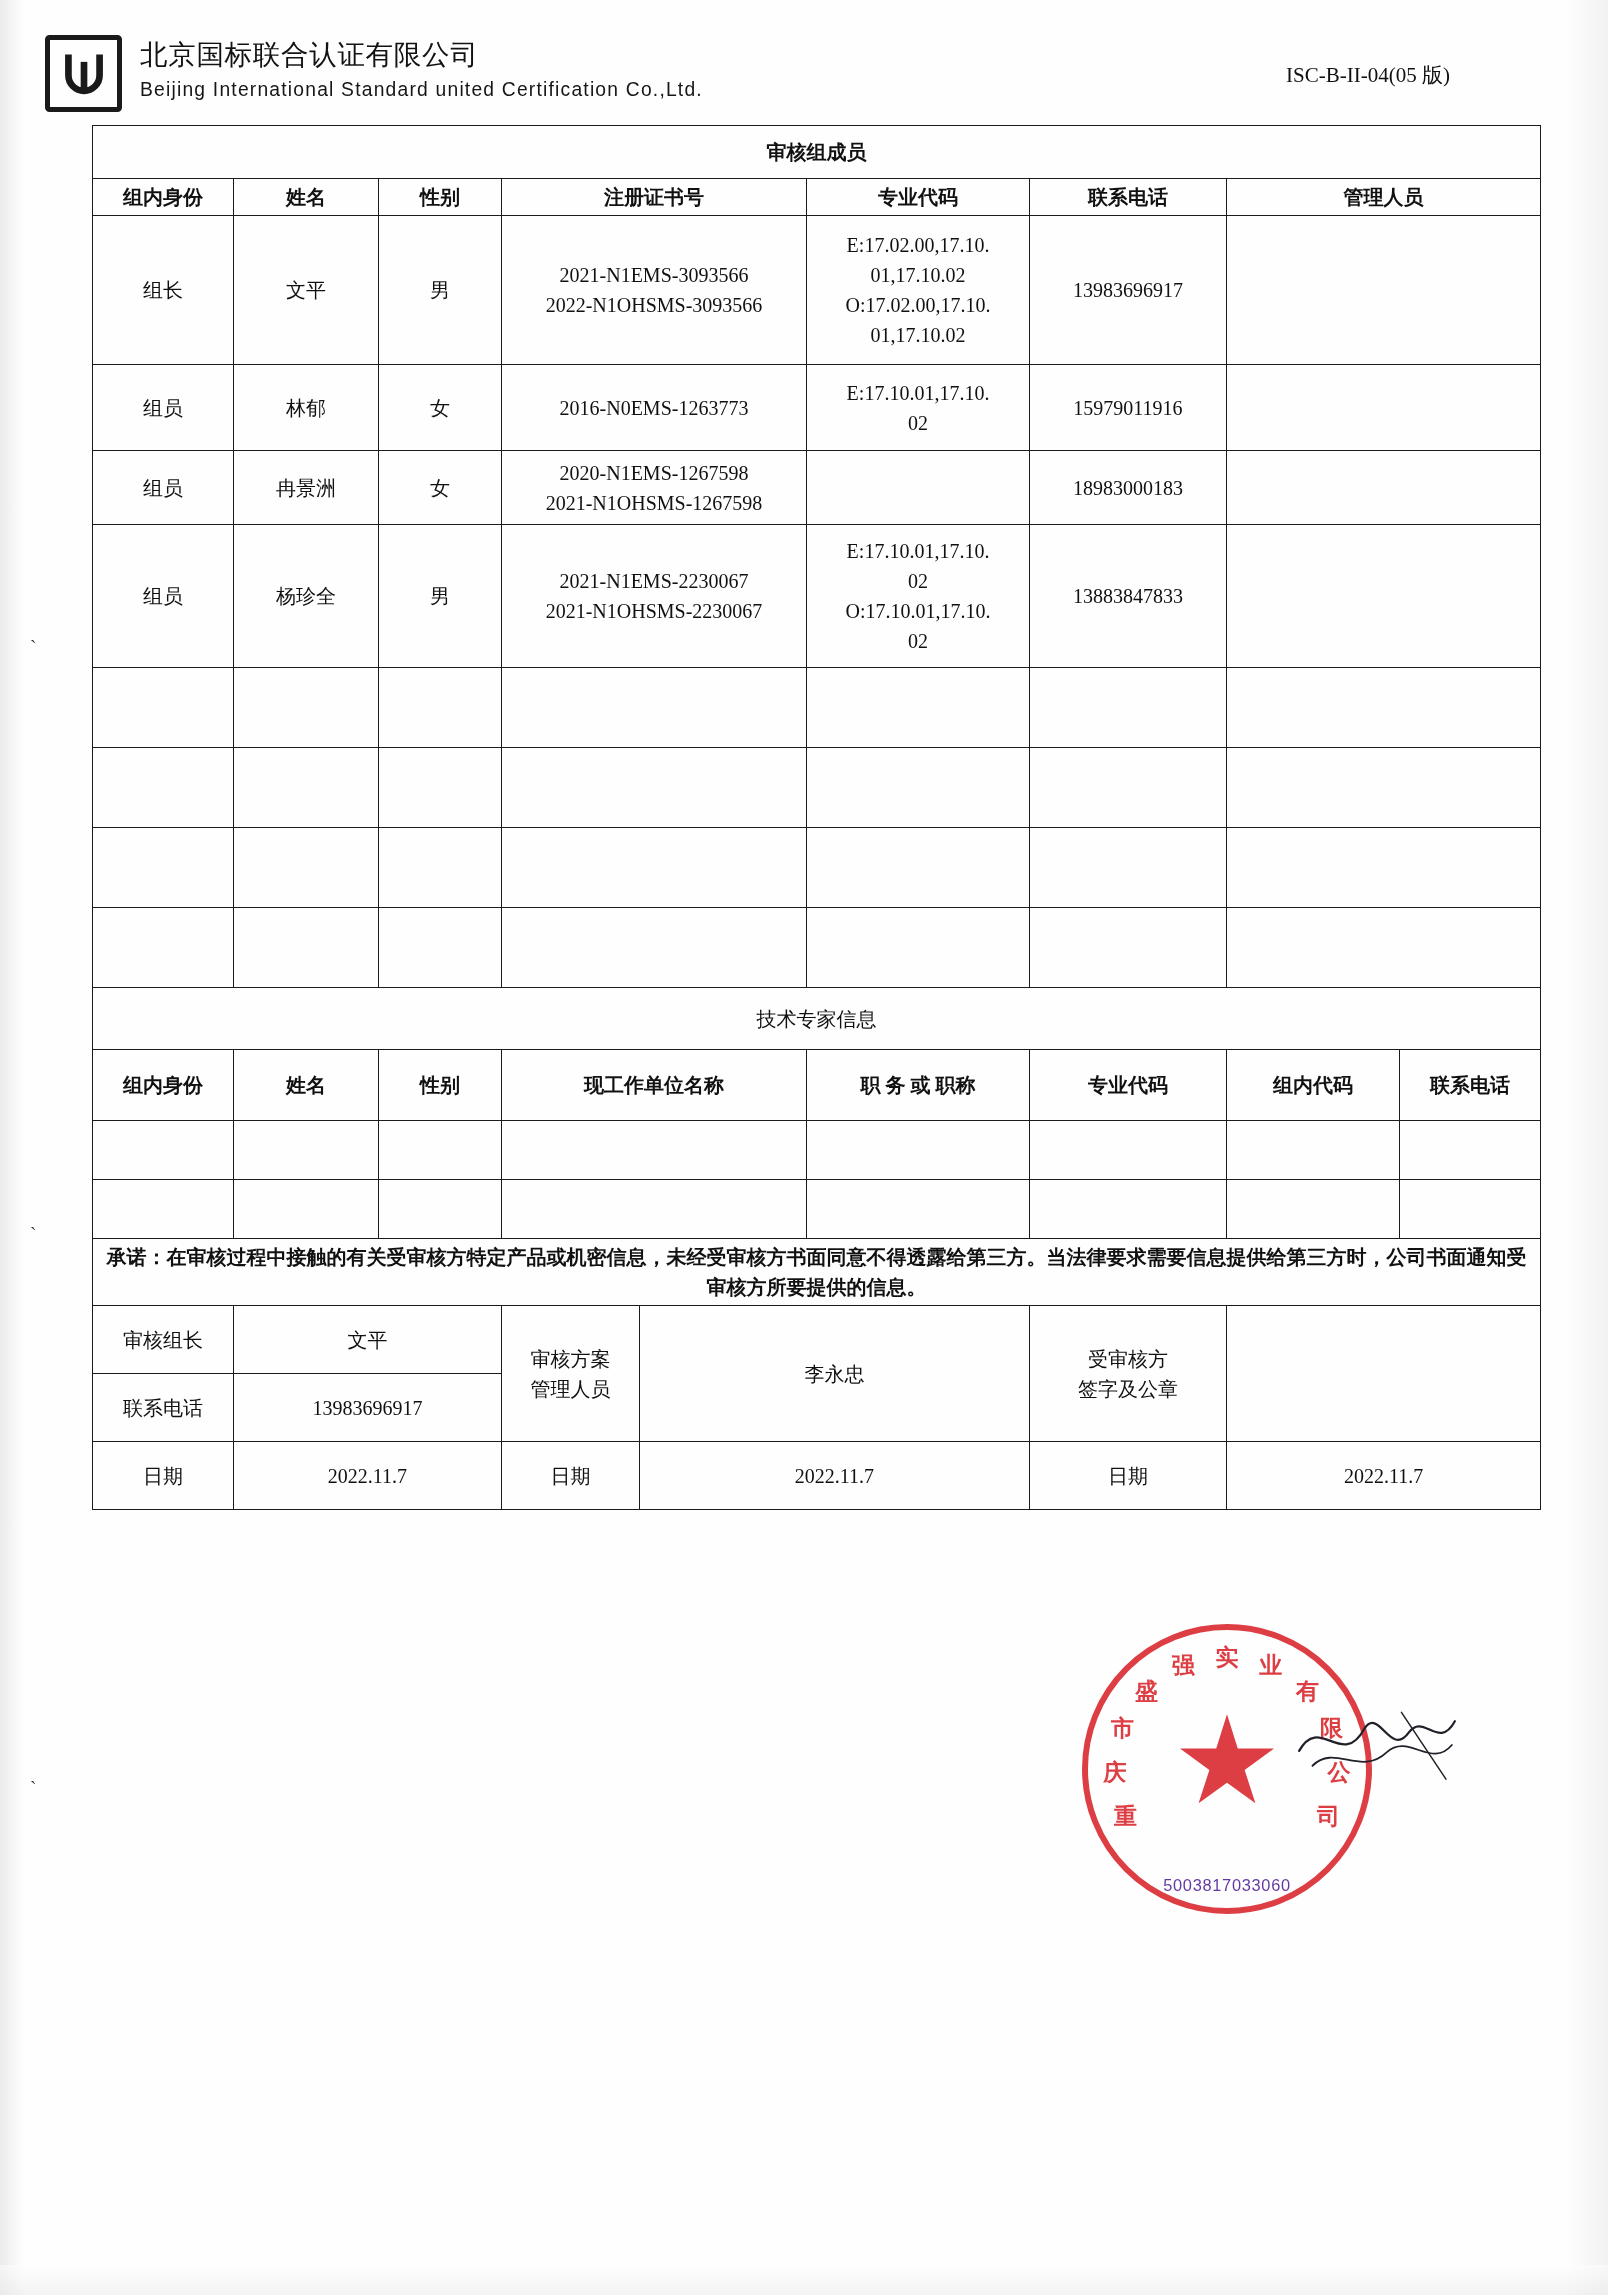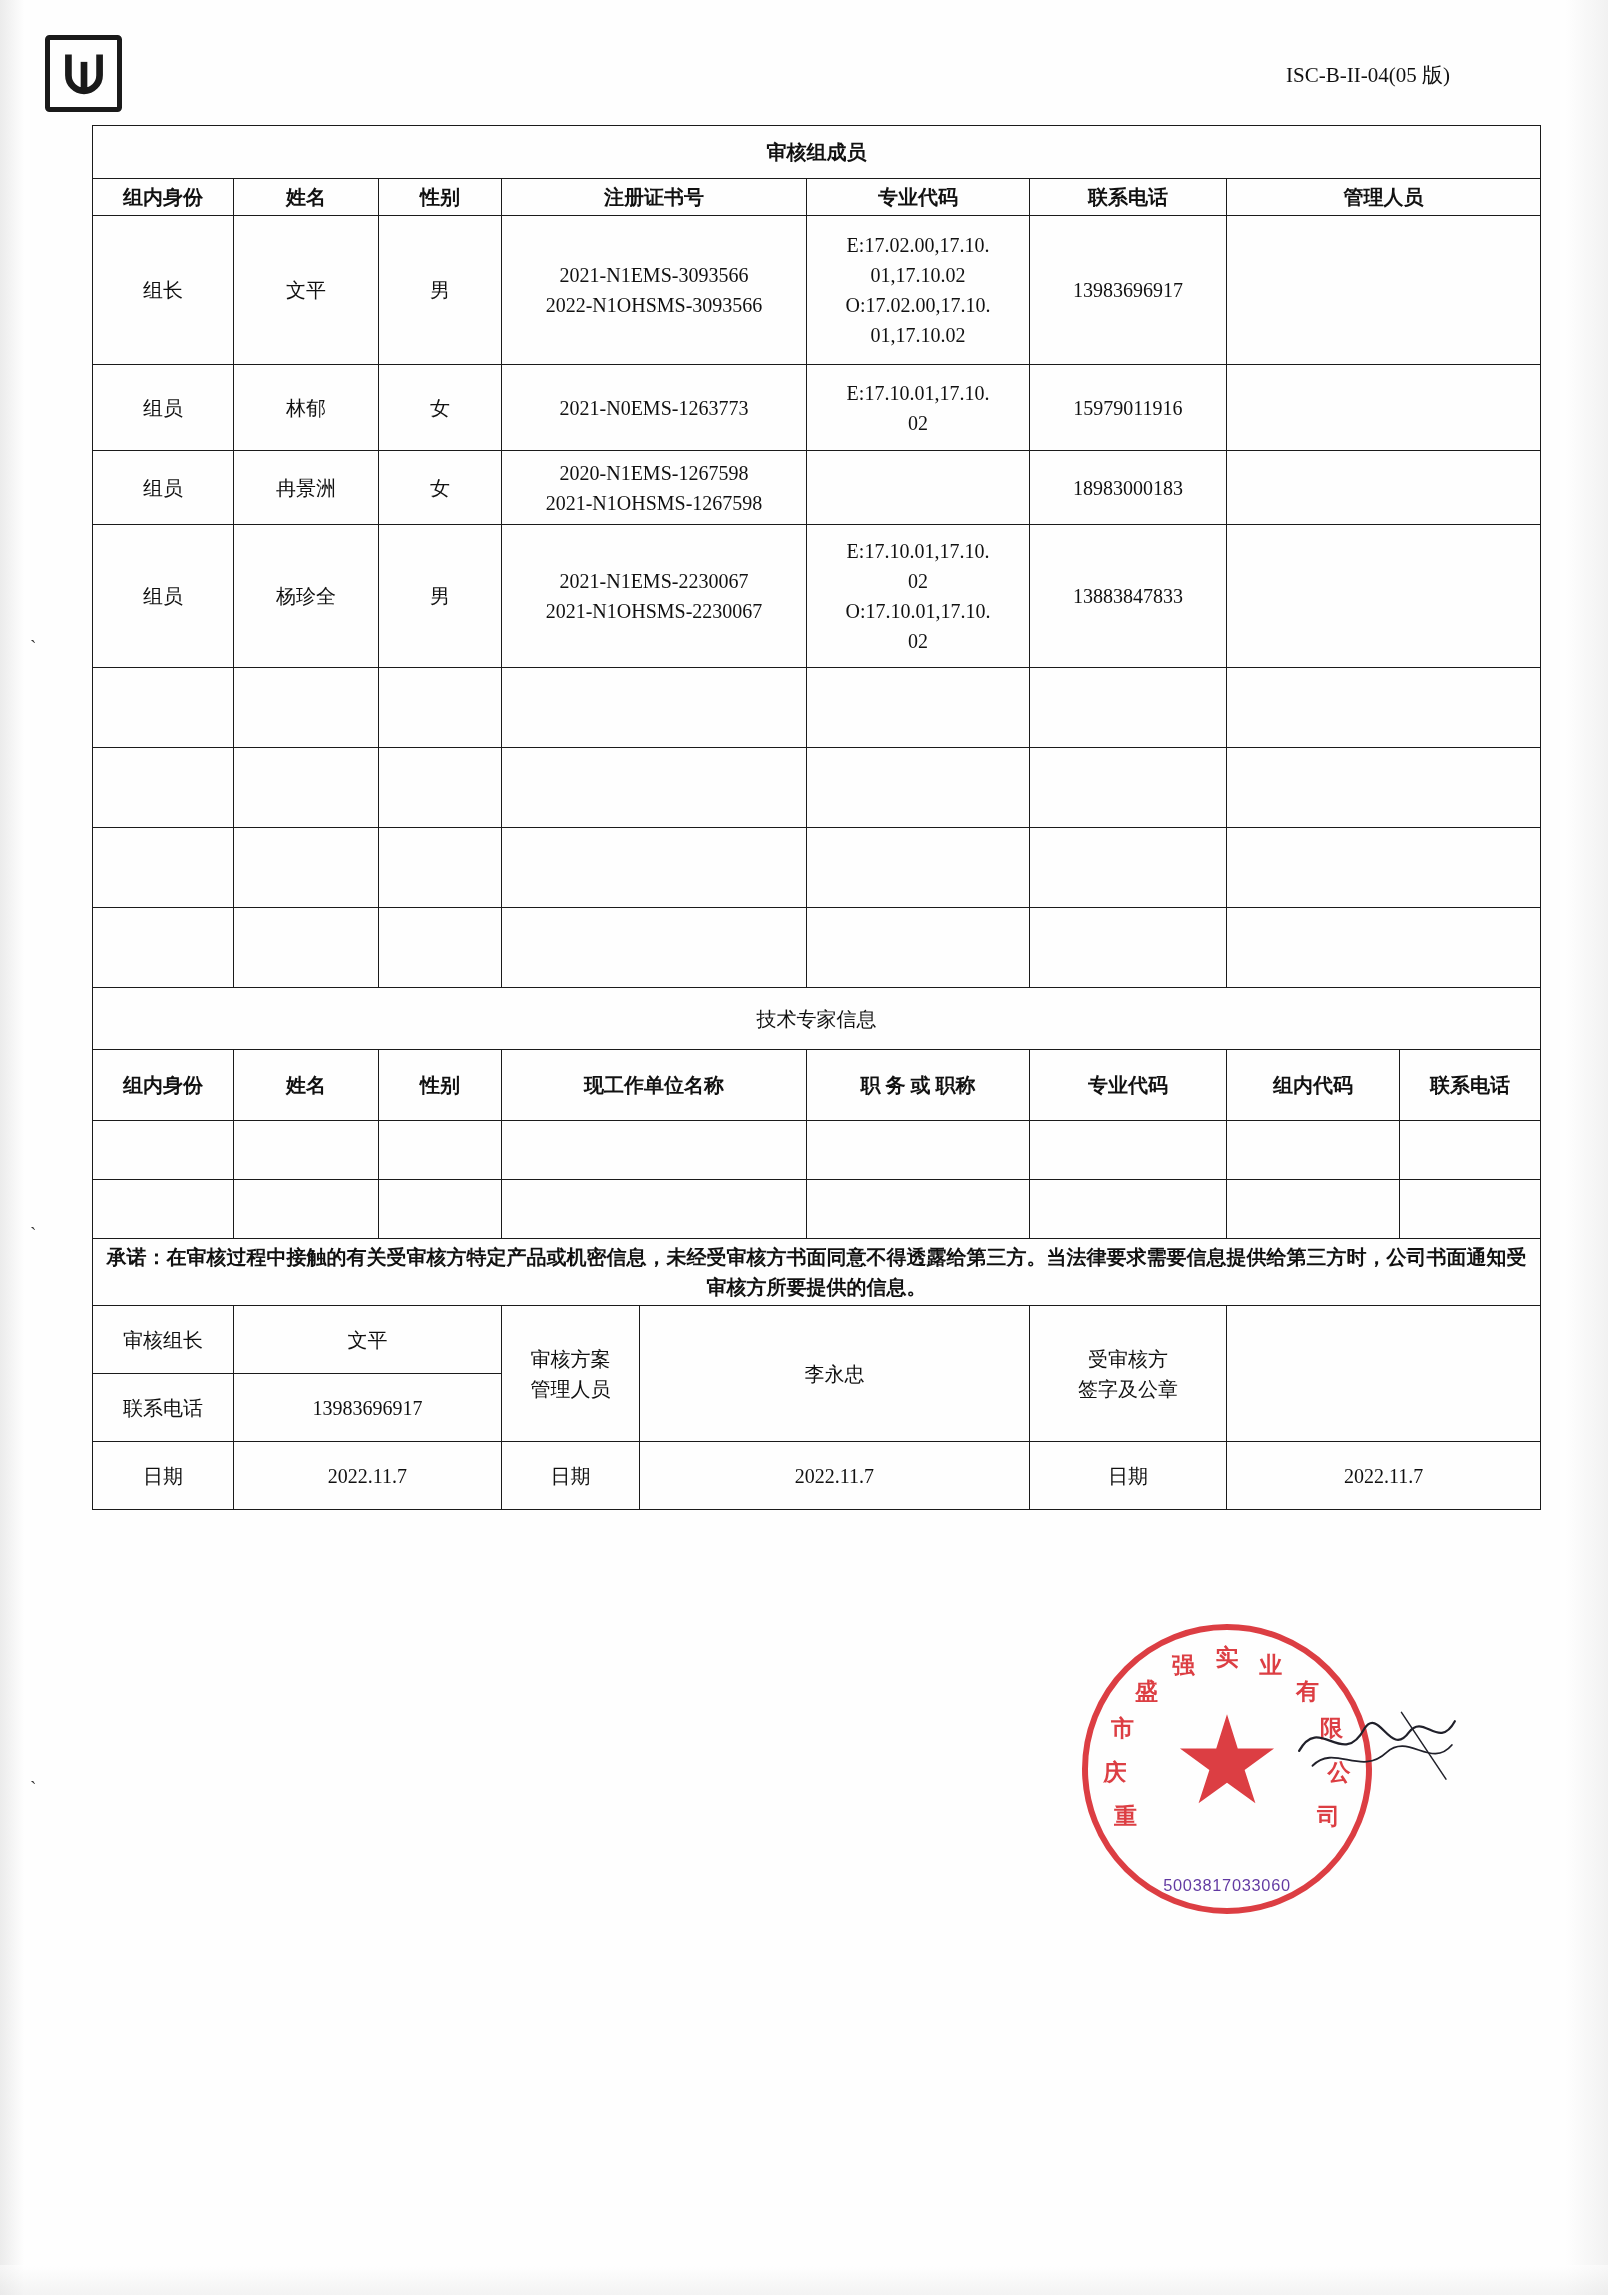--- a/index.html
+++ b/index.html
@@ -224,20 +224,24 @@
   <div class="scan-edge-left"></div>
   <div class="scan-edge-right"></div>
   <div class="scan-edge-bottom"></div>
 
   <div class="header">
     <div class="logo">
       <svg class="logo-inner" viewBox="0 0 62 62" xmlns="http://www.w3.org/2000/svg">
         <path d="M10 6 L10 34 A21 21 0 0 0 52 34 L52 6" fill="none" stroke="#1a1a1a" stroke-width="9"></path>
         <path d="M31 16 L31 52" stroke="#1a1a1a" stroke-width="9" fill="none"></path>
       </svg>
+    </div>
+    <div class="org-names">
+      <div class="org-cn">北京国标联合认证有限公司</div>
+      <div class="org-en">Beijing International Standard united Certification Co.,Ltd.</div>
     </div>
     <div class="doc-code">ISC-B-II-04(05 版)</div>
   </div>
 
   <div class="tick-mark" style="left:30px; top:636px;">ˋ</div>
   <div class="tick-mark" style="left:30px; top:1223px;">ˋ</div>
   <div class="tick-mark" style="left:30px; top:1777px;">ˋ</div>
 
   <table class="doc">
     <colgroup>
@@ -278,21 +282,21 @@
 O:17.02.00,17.10.
 01,17.10.02</td>
       <td>13983696917</td>
       <td colspan="2"></td>
     </tr>
 
     <tr style="height:86px">
       <td>组员</td>
       <td>林郁</td>
       <td>女</td>
-      <td colspan="2">2021-N0EMS-1263773</td>
+      <td colspan="2">2016-N0EMS-1263773</td>
       <td class="small-line" style="white-space:pre-line">E:17.10.01,17.10.
 02</td>
       <td>15979011916</td>
       <td colspan="2"></td>
     </tr>
 
     <tr style="height:74px">
       <td>组员</td>
       <td>冉景洲</td>
       <td>女</td>

